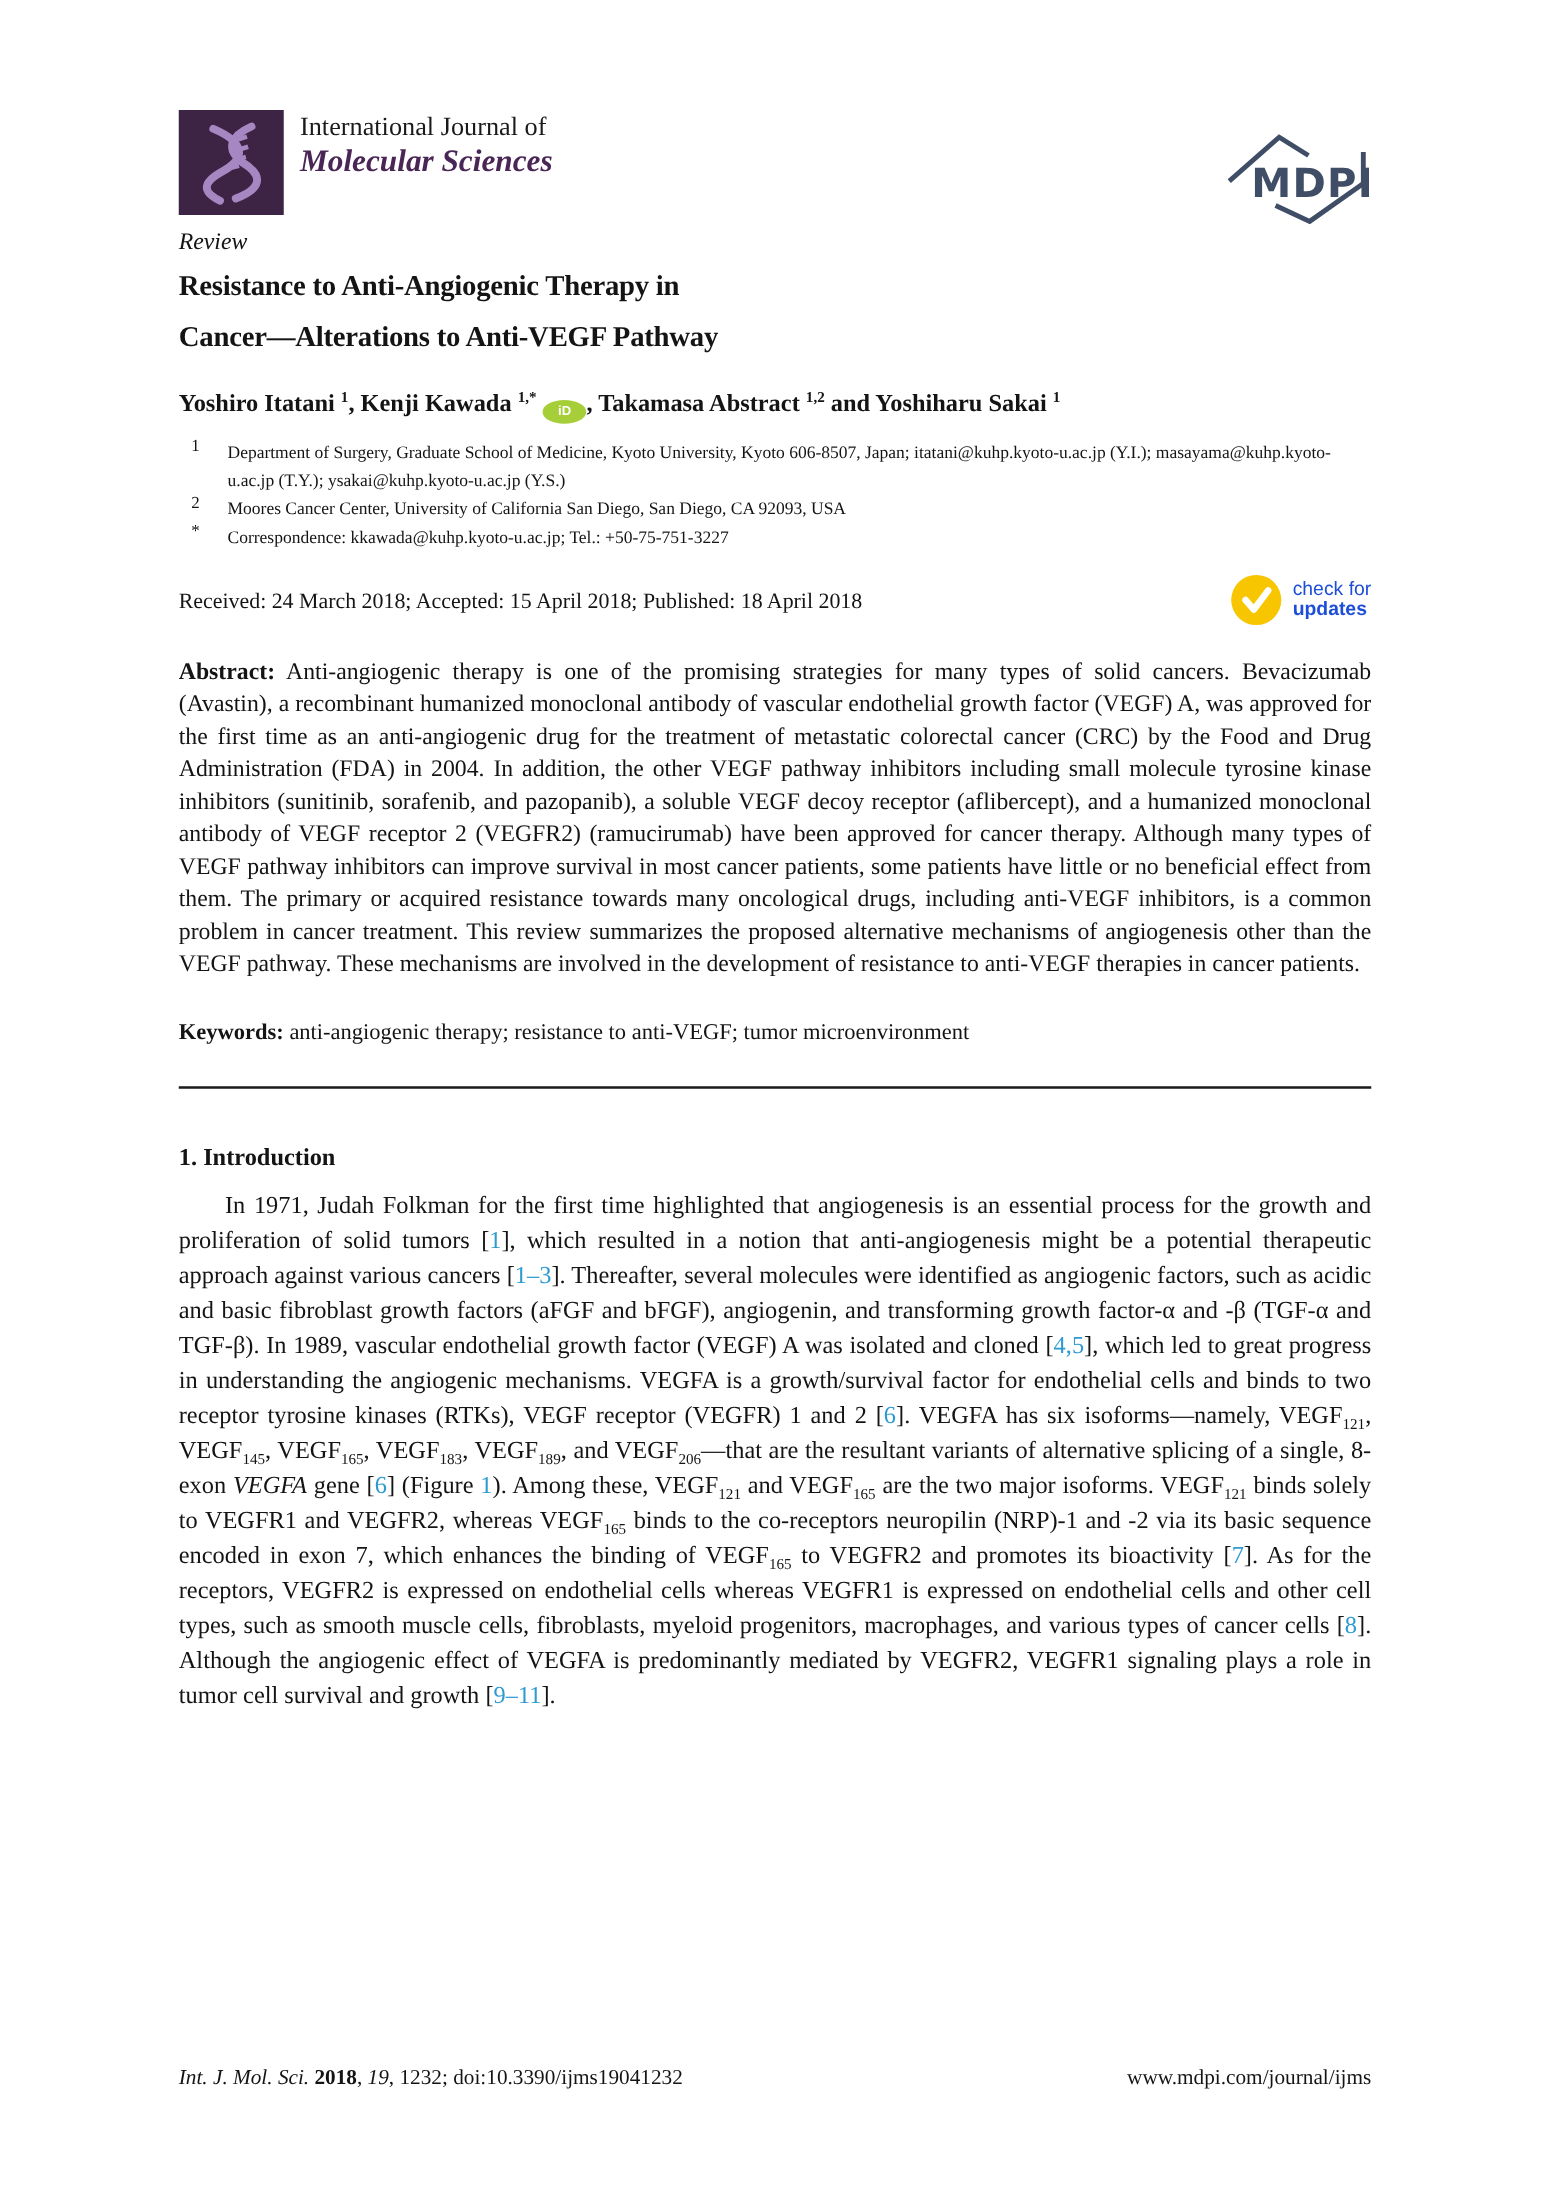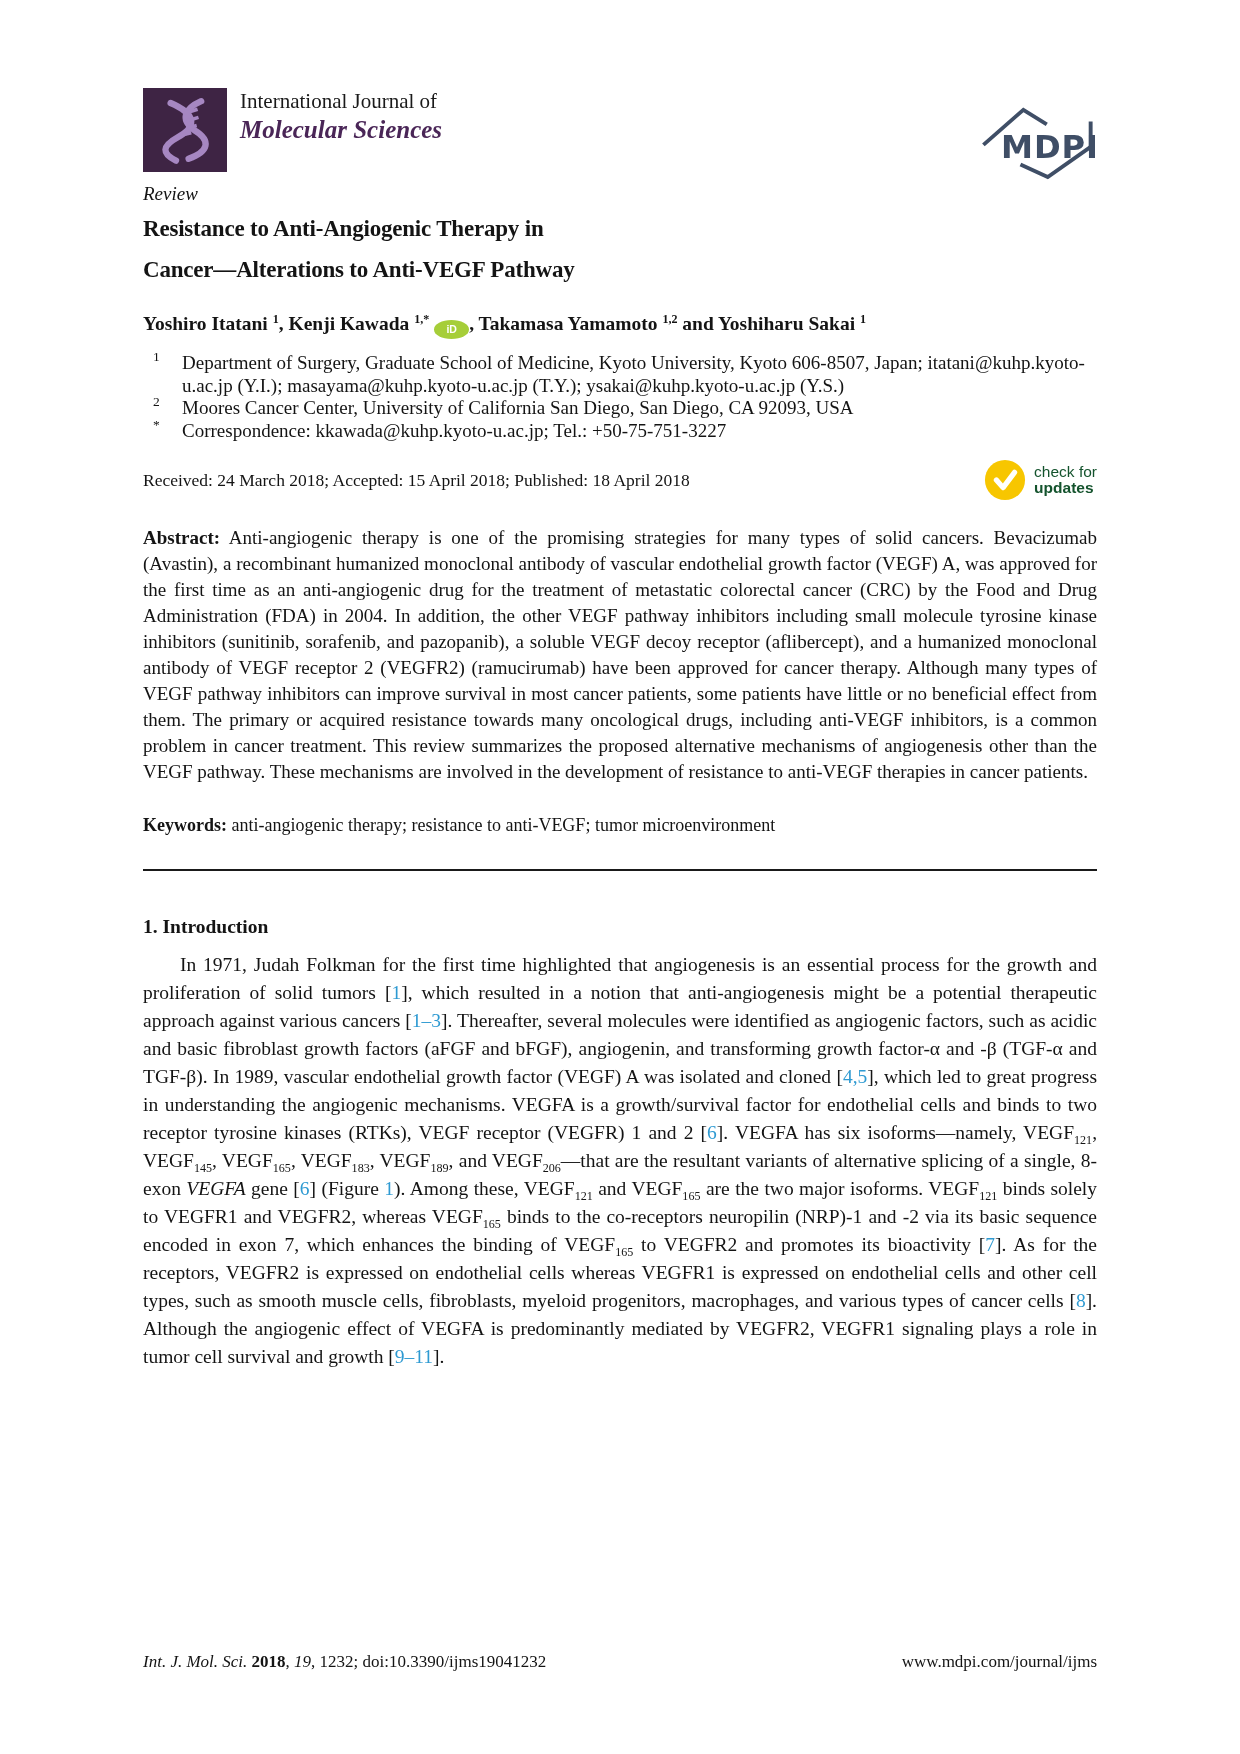--- a/index.html
+++ b/index.html
@@ -22,25 +22,25 @@
   .mdpi-logo{margin-top:14px;}
   .mdpi-logo text{font-family:"DejaVu Sans","Liberation Sans",sans-serif;font-weight:bold;font-size:33px;letter-spacing:1px;fill:var(--c-mdpiNavy);}
   
   .main{position:absolute;top:183px;left:143px;width:954px;}
   .review-label{font-size:19px;font-style:italic;}
   .title{margin-top:3px;font-size:23px;font-weight:bold;line-height:41px;letter-spacing:-0.2px;}
   .authors{margin-top:23px;font-size:19.5px;font-weight:bold;}
   .affiliations{margin-top:13px;}
   .aff-row{display:flex;padding-left:10px;}
   .aff-marker{width:29px;flex:0 0 29px;font-size:13.5px;position:relative;top:-3px;}
-  .aff-text{flex:1;font-size:19px;line-height:22.5px;}
+  .aff-text{flex:1;font-size:14px;line-height:22.5px;}
   .dates-row{margin-top:17px;display:flex;justify-content:space-between;align-items:center;}
   .dates{font-size:17.5px;}
   .badge{display:flex;align-items:center;gap:8px;cursor:pointer;}
-  .badge-text{font-family:"Liberation Sans","DejaVu Sans",sans-serif;font-size:15.5px;line-height:16.5px;color:#14532d;}
+  .badge-text{font-family:"Liberation Sans","DejaVu Sans",sans-serif;font-size:15.5px;line-height:16.5px;color:#1d4ed8;}
   .badge-text .b2{font-weight:bold;}
   .abstract{margin-top:24px;font-size:19px;line-height:26px;text-align:justify;}
   .keywords{margin-top:27px;font-size:18px;line-height:26px;text-align:justify;}
   .rule{margin-top:31px;border:none;border-top:2px solid #1a1a1a;height:0;}
   .sec-heading{margin-top:45px;font-size:19.5px;font-weight:bold;}
   .para{margin:13px 0 0;font-size:19.5px;line-height:28px;text-align:justify;text-indent:37px;}
   
   .footer{position:absolute;top:1652px;left:143px;right:143px;display:flex;justify-content:space-between;font-size:17px;}
   
   .sup{vertical-align:super;font-size:0.62em;line-height:0;}
@@ -89,21 +89,21 @@
     </div>
   </div>
 
   <div class="main">
     <div class="review-label">Review</div>
     <h1 class="title" style="margin:3px 0 0;">
       <div>Resistance to Anti-Angiogenic Therapy in</div>
       <div>Cancer—Alterations to Anti-VEGF Pathway</div>
     </h1>
 
-    <div class="authors"><span>Yoshiro Itatani </span><span class="sup">1</span><span>, Kenji Kawada </span><span class="sup">1,*</span><span> </span><span class="orcid">iD</span><span>, Takamasa Yamamoto </span><span class="sup">1,2</span><span> and Yoshiharu Sakai </span><span class="sup">1</span></div>
+    <div class="authors"><span>Yoshiro Itatani </span><span class="sup">1</span><span>, Kenji Kawada </span><span class="sup">1,*</span><span> </span><span class="orcid">iD</span><span>, Takamasa Abstract </span><span class="sup">1,2</span><span> and Yoshiharu Sakai </span><span class="sup">1</span></div>
 
     <div class="affiliations">
       <div class="aff-row">
         <span class="aff-marker">1</span>
         <span class="aff-text">Department of Surgery, Graduate School of Medicine, Kyoto University, Kyoto 606-8507, Japan; itatani@kuhp.kyoto-u.ac.jp (Y.I.); masayama@kuhp.kyoto-u.ac.jp (T.Y.); ysakai@kuhp.kyoto-u.ac.jp (Y.S.)</span>
       </div>
       <div class="aff-row">
         <span class="aff-marker">2</span>
         <span class="aff-text">Moores Cancer Center, University of California San Diego, San Diego, CA 92093, USA</span>
       </div>

